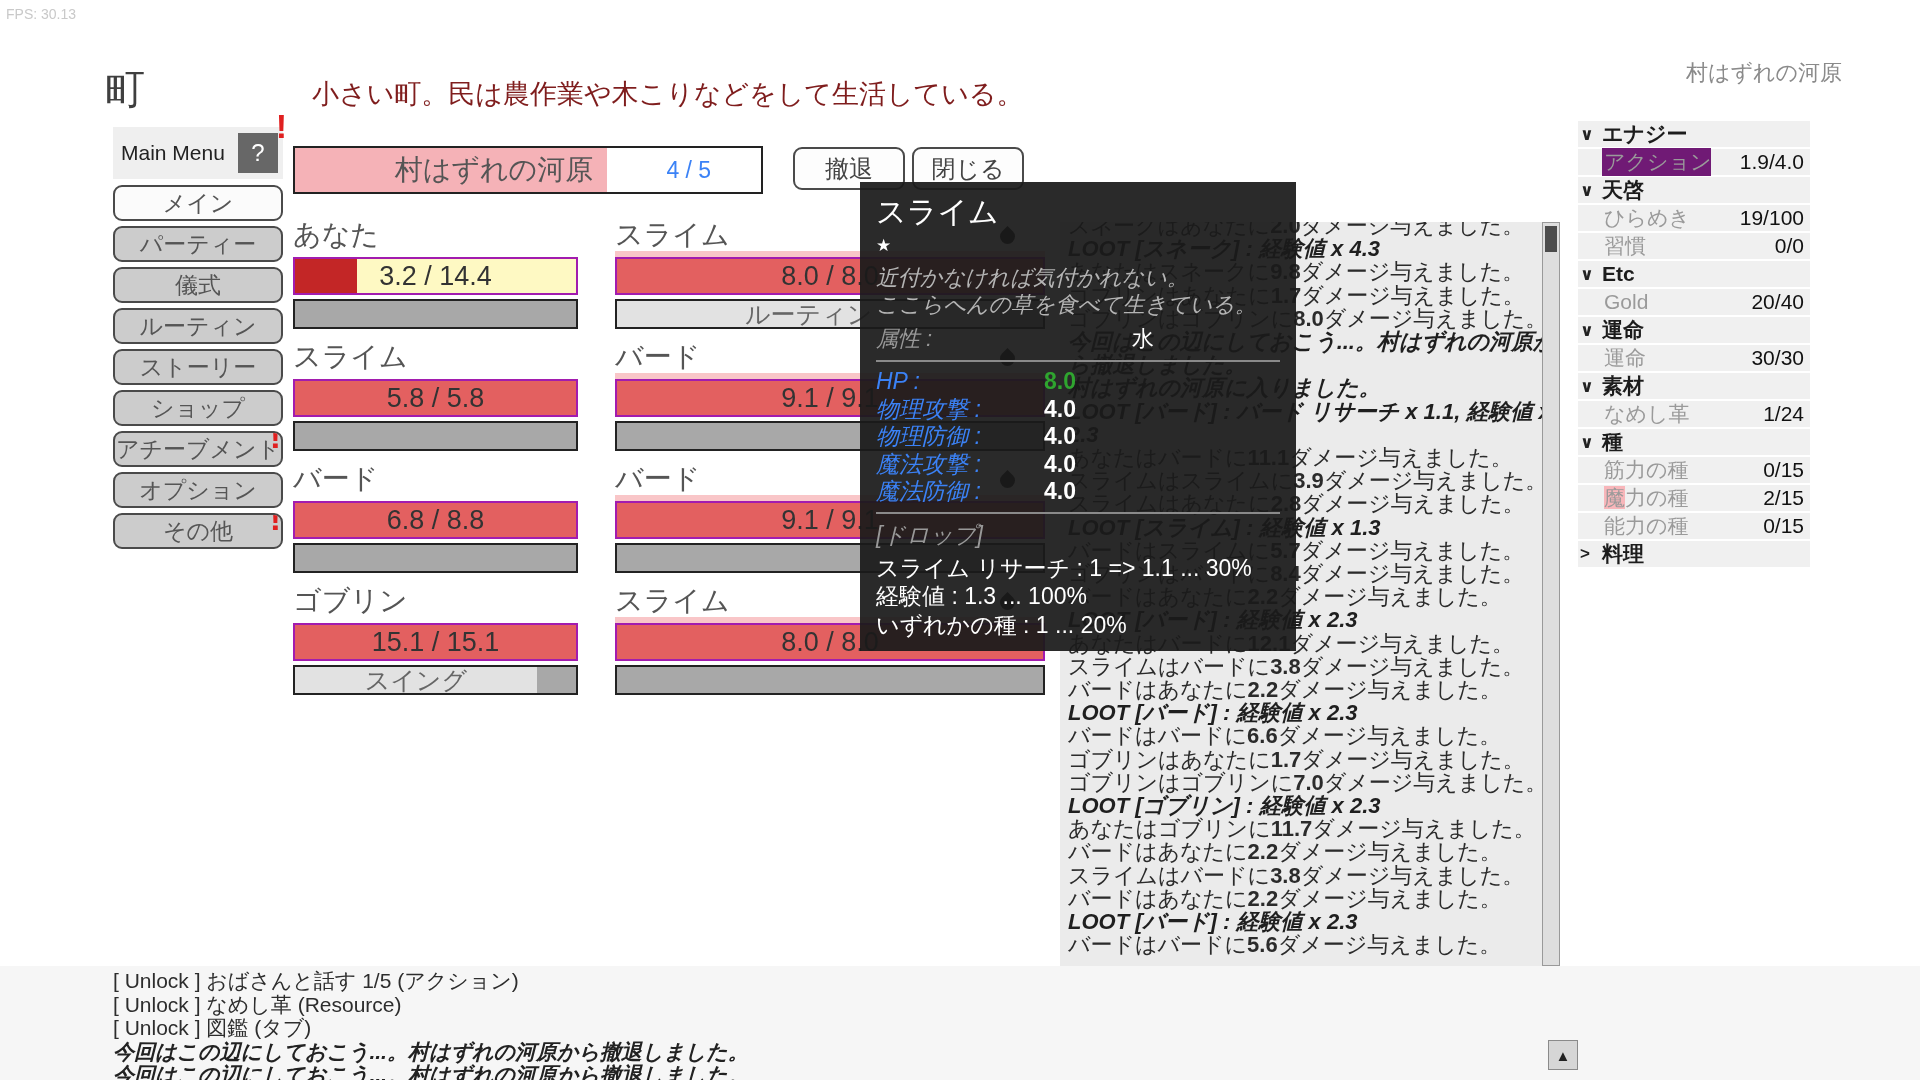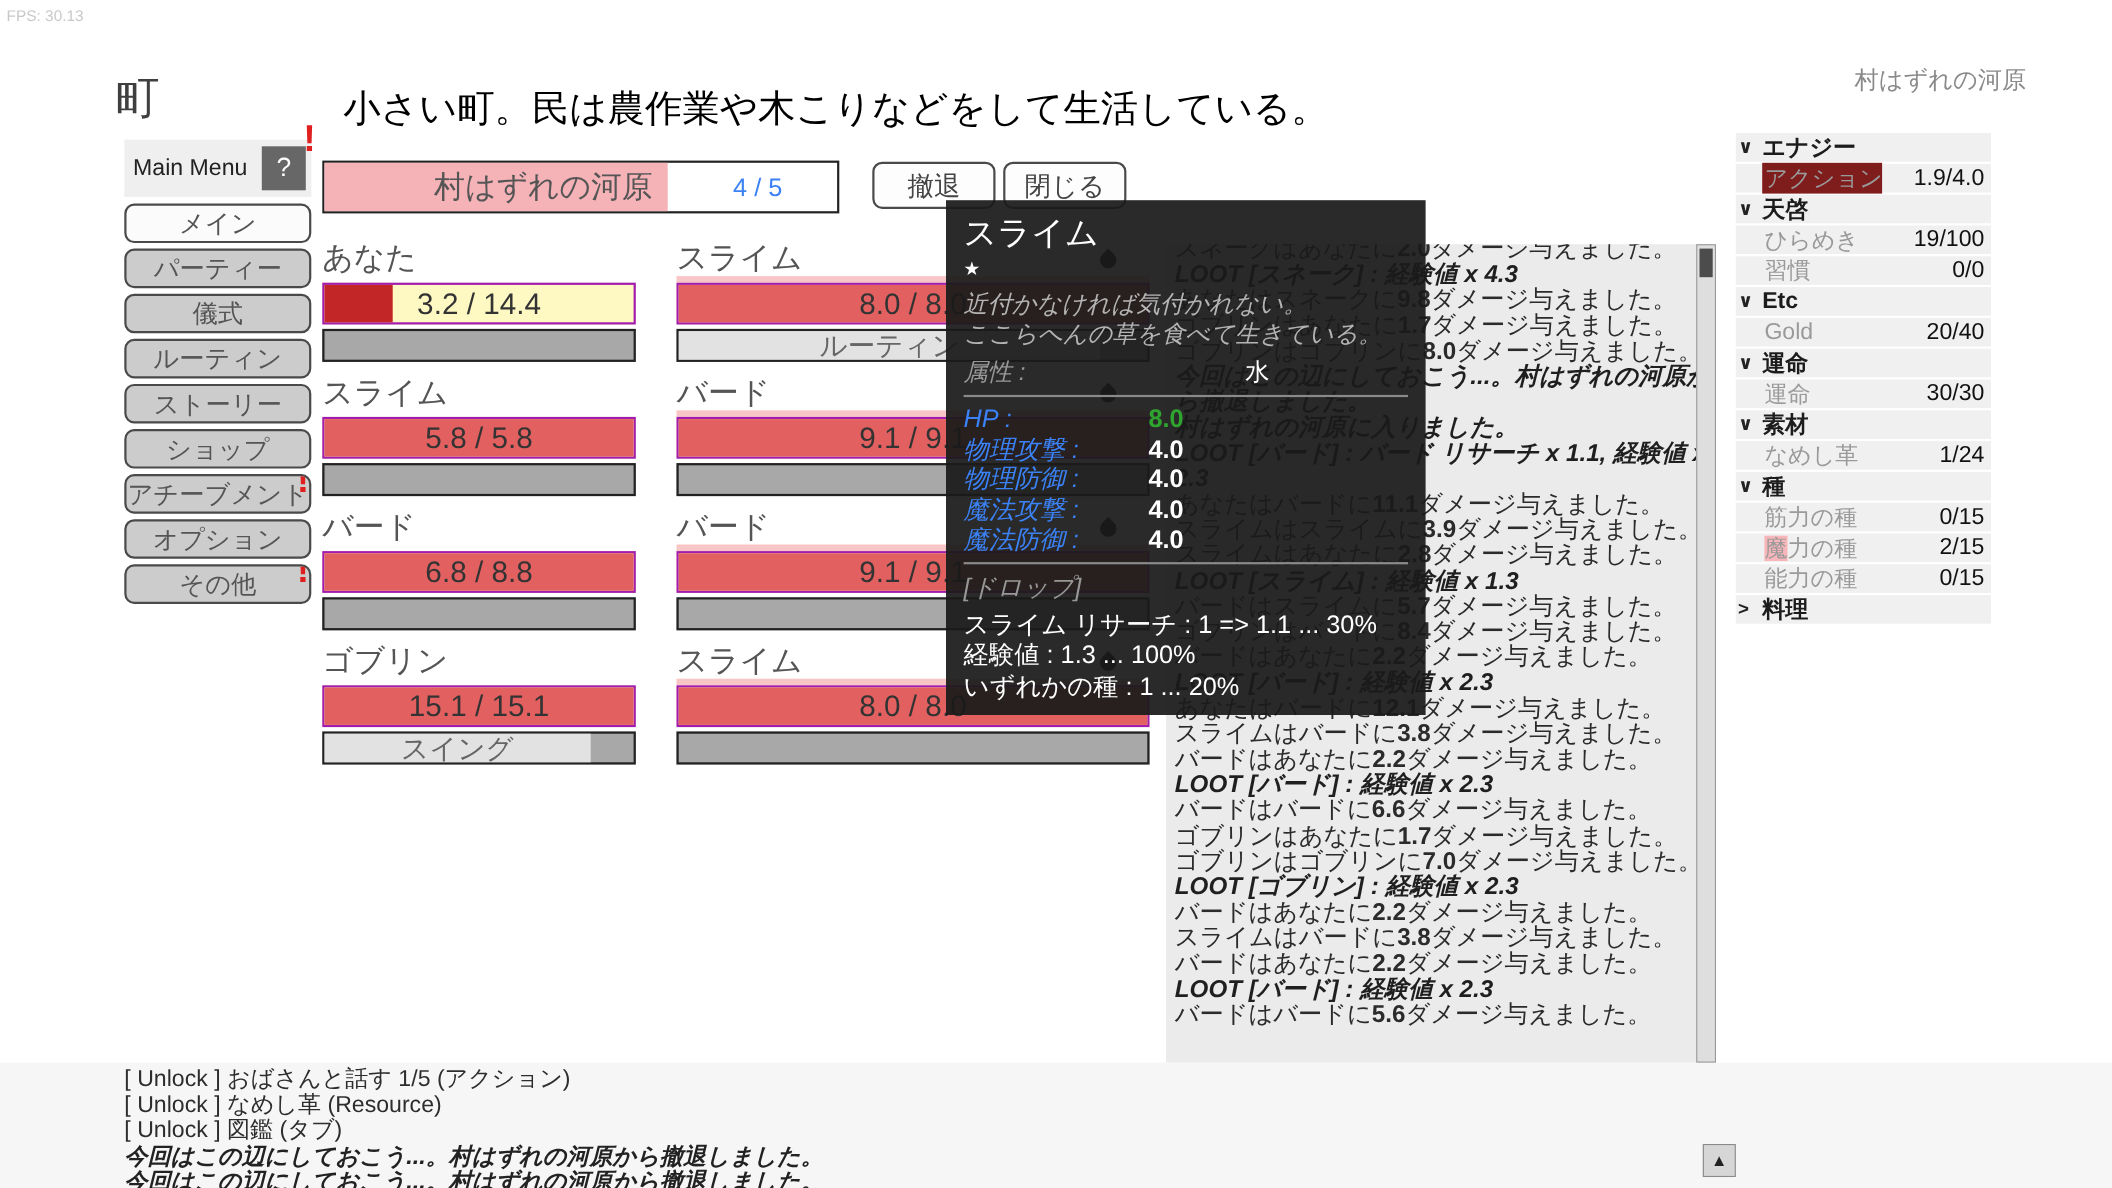--- a/index.html
+++ b/index.html
@@ -3,21 +3,21 @@
 <meta charset="utf-8">
 <style>
   html,body{margin:0;padding:0}
   body{width:1920px;height:1080px;overflow:hidden;background:#fff;
        font-family:"Liberation Sans","DejaVu Sans",sans-serif;color:#333;position:relative}
   #app{position:absolute;left:0;top:0;width:1920px;height:1080px}
   .abs{position:absolute}
 
   #fps{left:6px;top:6px;font-size:14px;color:#c9c9c9}
   #town-title{left:105px;top:62px;font-size:40px;color:#3f3f3f}
-  #town-desc{left:312px;top:76px;font-size:34px;color:#000000}
+  #town-desc{left:312px;top:76px;font-size:27px;color:#7f1d1d}
   #loc-label{left:1578px;top:58px;width:264px;text-align:right;font-size:22px;color:#8a8a8a}
 
   
   #menu{left:113px;top:127px;width:170px}
   #menu-head{position:relative;background:#efefef;height:52px;display:flex;align-items:center;
              justify-content:space-between;padding:0 5px 0 8px;box-sizing:border-box;margin-bottom:6px}
   #menu-head .mlabel{font-size:21px;color:#222}
   #help-btn{width:40px;height:40px;background:#676767;color:#fff;font-size:24px;
             display:flex;align-items:center;justify-content:center;cursor:pointer}
   .alert-mark{position:absolute;color:#e02020;font-weight:bold;font-size:34px;line-height:1}
@@ -93,21 +93,21 @@
               display:flex;align-items:center;justify-content:center;font-size:15px;color:#222;
               box-sizing:border-box;cursor:pointer;z-index:6}
 
   
   #sidebar{left:1578px;top:121px;width:232px}
   .sb-row{height:26px;margin-bottom:2px;background:#f0f0f0;display:flex;align-items:center;
           padding:0 6px 0 2px;box-sizing:border-box;font-size:21px;cursor:pointer}
   .sb-row .chev{width:22px;font-weight:bold;color:#222;font-size:17px}
   .sb-row.sb-header .label{font-weight:bold;color:#1c1c1c}
   .sb-row.sb-stat .label{color:#9a9a9a;padding-left:2px}
-  .sb-row.sb-stat .label.hl{background:#7f1d1d}
+  .sb-row.sb-stat .label.hl{background:#701a75}
   .sb-row .hlchar{background:#f8b6ba}
   .sb-row .value{margin-left:auto;color:#111}
 </style>
 </head>
 <body>
 
 <div id="app">
 
   <div id="fps" class="abs">FPS: 30.13</div>
   <div id="town-title" class="abs">町</div>
@@ -305,20 +305,21 @@
       <div class="log-line">バードはあなたに<b>2.2</b>ダメージ与えました。</div>
       <div class="log-line emph">LOOT [バード] : 経験値 x <b>2.3</b></div>
       <div class="log-line">あなたはバードに<b>12.1</b>ダメージ与えました。</div>
       <div class="log-line">スライムはバードに<b>3.8</b>ダメージ与えました。</div>
       <div class="log-line">バードはあなたに<b>2.2</b>ダメージ与えました。</div>
       <div class="log-line emph">LOOT [バード] : 経験値 x <b>2.3</b></div>
       <div class="log-line">バードはバードに<b>6.6</b>ダメージ与えました。</div>
       <div class="log-line">ゴブリンはあなたに<b>1.7</b>ダメージ与えました。</div>
       <div class="log-line">ゴブリンはゴブリンに<b>7.0</b>ダメージ与えました。</div>
       <div class="log-line emph">LOOT [ゴブリン] : 経験値 x <b>2.3</b></div>
+      <div class="log-line">あなたはゴブリンに<b>11.7</b>ダメージ与えました。</div>
       <div class="log-line">バードはあなたに<b>2.2</b>ダメージ与えました。</div>
       <div class="log-line">スライムはバードに<b>3.8</b>ダメージ与えました。</div>
       <div class="log-line">バードはあなたに<b>2.2</b>ダメージ与えました。</div>
       <div class="log-line emph">LOOT [バード] : 経験値 x <b>2.3</b></div>
       <div class="log-line">バードはバードに<b>5.6</b>ダメージ与えました。</div>
     </div>
   <div id="log-scroll" class="abs">
     <div id="log-thumb"></div>
   </div>
 

